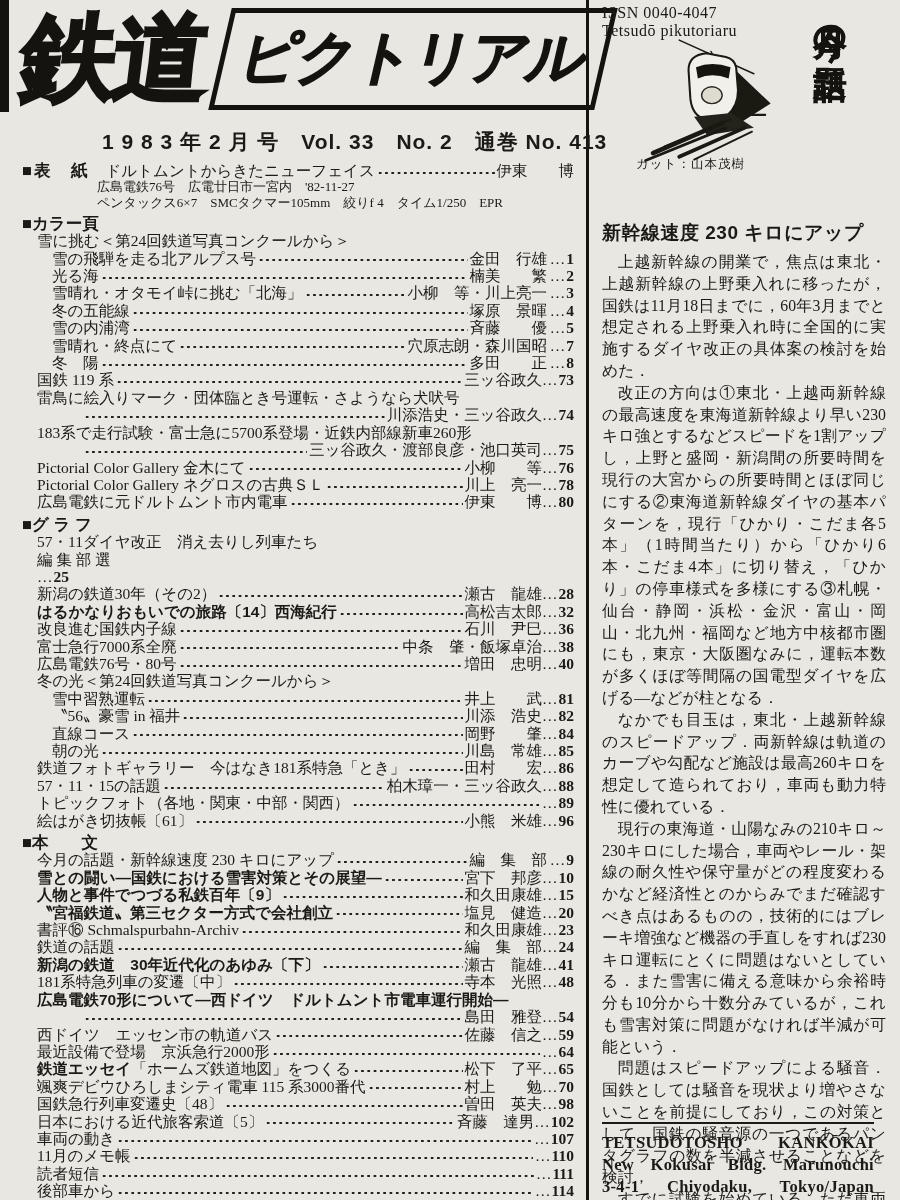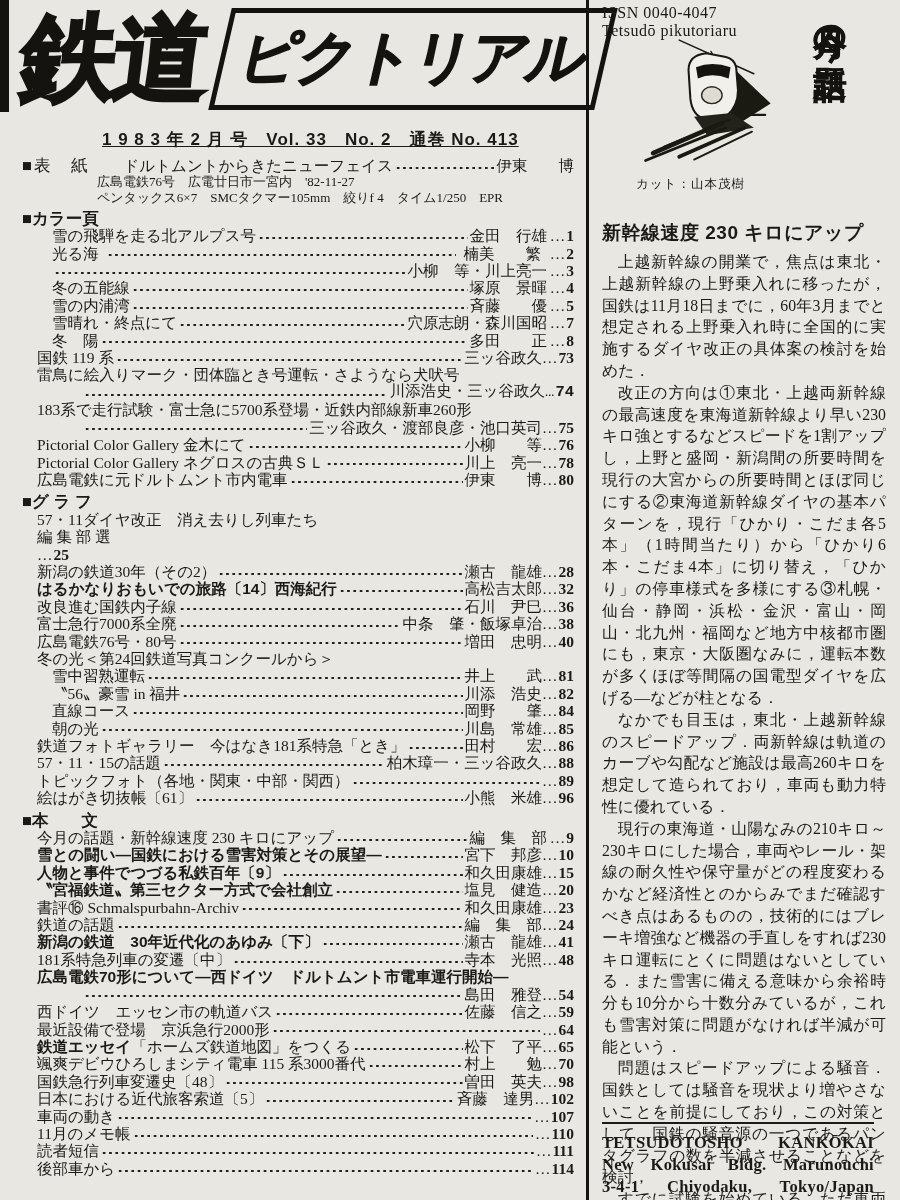--- a/index.html
+++ b/index.html
@@ -31,47 +31,47 @@
     transform:skewX(-13deg);
     padding:2px 16px 6px 16px;
     background:transparent;
   }
   .logo-sub{
     font-weight:900;font-size:58px;line-height:84px;letter-spacing:-2px;
     -webkit-text-stroke:1.5px #15130f;color:#15130f;white-space:nowrap;
   }
   .issue-line{
     margin:10px 0 6px 88px;
-    font-weight:bold;font-size:17px;letter-spacing:1px;white-space:nowrap;text-decoration:underline;
+    font-weight:bold;font-size:21px;letter-spacing:1px;white-space:nowrap;
   }
 
   
   .toc{padding-left:8px;width:552px;}
   .toc-row{display:flex;align-items:baseline;font-size:15.5px;line-height:17.4px;white-space:nowrap;}
   .toc-row.small{font-size:13px;line-height:15.2px;}
   .toc-section{font-weight:bold;font-size:16.5px;margin-top:5px;}
-  .toc-cover .section-mark{font-weight:normal;font-size:16.5px;margin-right:34px;letter-spacing:2px;}
+  .toc-cover .section-mark{font-weight:bold;font-size:16.5px;margin-right:16px;letter-spacing:2px;}
   .t-title{flex:0 0 auto;}
   .t-title.b{font-family:"Liberation Sans","DejaVu Sans",sans-serif;font-weight:bold;}
   .t-pre{font-family:"Liberation Sans","DejaVu Sans",sans-serif;font-weight:bold;}
   .leader{
     flex:1 1 auto;min-width:10px;margin:0 2px;align-self:stretch;
     background-image:radial-gradient(circle,#23211c 1.05px,rgba(0,0,0,0) 1.3px);
     background-size:6.3px 6px;background-repeat:repeat-x;background-position:0 68%;
   }
   .t-author{flex:0 0 auto;}
   .t-page{flex:0 0 auto;min-width:27px;text-align:right;font-weight:600;}
   .t-page::before{content:"\2026";font-weight:400;margin-right:1px;}
 
   
   .right-col{position:absolute;left:602px;top:0;width:288px;height:1200px;}
   .issn{font-size:16px;letter-spacing:0.5px;margin-top:4px;}
   .romaji{font-size:16px;letter-spacing:0.5px;}
   .cut-wrap{position:absolute;left:38px;top:32px;width:140px;height:132px;}
-  .cut-credit{position:absolute;left:34px;top:176px;font-size:12.5px;letter-spacing:1px;}
+  .cut-credit{position:absolute;left:34px;top:156px;font-size:12.5px;letter-spacing:1px;}
   .vtitle{
     position:absolute;left:212px;top:4px;
     writing-mode:vertical-rl;text-orientation:upright;
     font-weight:900;font-size:33px;letter-spacing:0px;line-height:1;
     -webkit-text-stroke:0.8px #15130f;
   }
   .headline{font-weight:bold;font-size:19px;line-height:25px;margin-top:180px;width:278px;letter-spacing:0.5px;}
   .body-text{margin-top:6px;width:284px;font-size:15.8px;line-height:21.8px;text-align:justify;}
   .body-text p{margin:0;text-indent:1em;}
   .publisher{position:absolute;left:0;top:1122px;width:272px;border-top:2px solid #1b1a17;padding-top:8px;}
@@ -100,33 +100,37 @@
       </div>
       <div class="toc-row toc-caption small" style="padding-left: 75px;">
         <span class="t-title">広島電鉄76号　広電廿日市一宮内　'82-11-27</span>
       </div>
       <div class="toc-row toc-caption small" style="padding-left: 75px;">
         <span class="t-title">ペンタックス6×7　SMCタクマー105mm　絞りf 4　タイム1/250　EPR</span>
       </div>
       <div class="toc-row toc-section goth">
         <span class="t-title">■カラー頁</span>
       </div>
+      <div class="toc-row toc-head" style="padding-left: 15px;">
+        <span class="t-title">雪に挑む＜第24回鉄道写真コンクールから＞</span>
+      </div>
       <div class="toc-row toc-entry" style="padding-left: 30px;">
         <span class="t-title">雪の飛騨を走る北アルプス号</span>
         <span class="leader"></span>
         <span class="t-author">金田　行雄</span>
         <span class="t-page">1</span>
       </div>
-      <div class="toc-row toc-entry" style="padding-left: 30px; gap: 6px;">
+      <div class="toc-row toc-entry" style="padding-left: 30px;">
         <span class="t-title">光る海</span>
         <span class="leader"></span>
         <span class="t-author">楠美　　繁</span>
         <span class="t-page">2</span>
       </div>
       <div class="toc-row toc-entry" style="padding-left: 30px;">
+        <span class="t-title">雪晴れ・オタモイ峠に挑む「北海」</span>
         <span class="leader"></span>
         <span class="t-author">小柳　等・川上亮一</span>
         <span class="t-page">3</span>
       </div>
       <div class="toc-row toc-entry" style="padding-left: 30px;">
         <span class="t-title">冬の五能線</span>
         <span class="leader"></span>
         <span class="t-author">塚原　景暉</span>
         <span class="t-page">4</span>
       </div>
@@ -150,21 +154,21 @@
       </div>
       <div class="toc-row toc-entry" style="padding-left: 15px;">
         <span class="t-title">国鉄 119 系</span>
         <span class="leader"></span>
         <span class="t-author">三ッ谷政久</span>
         <span class="t-page">73</span>
       </div>
       <div class="toc-row toc-title-only" style="padding-left: 15px;">
         <span class="t-title">雷鳥に絵入りマーク・団体臨とき号運転・さようなら犬吠号</span>
       </div>
-      <div class="toc-row toc-cont" style="padding-left: 60px; font-family: Liberation Mono, monospace;">
+      <div class="toc-row toc-cont" style="padding-left: 60px;">
         <span class="leader"></span>
         <span class="t-author">川添浩史・三ッ谷政久</span>
         <span class="t-page">74</span>
       </div>
       <div class="toc-row toc-title-only" style="padding-left: 15px;">
         <span class="t-title">183系で走行試験・富士急に5700系登場・近鉄内部線新車260形</span>
       </div>
       <div class="toc-row toc-cont" style="padding-left: 60px;">
         <span class="leader"></span>
         <span class="t-author">三ッ谷政久・渡部良彦・池口英司</span>

